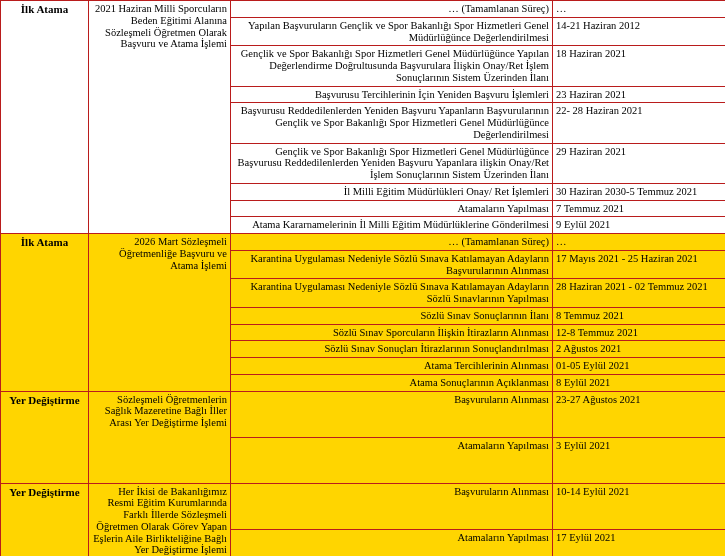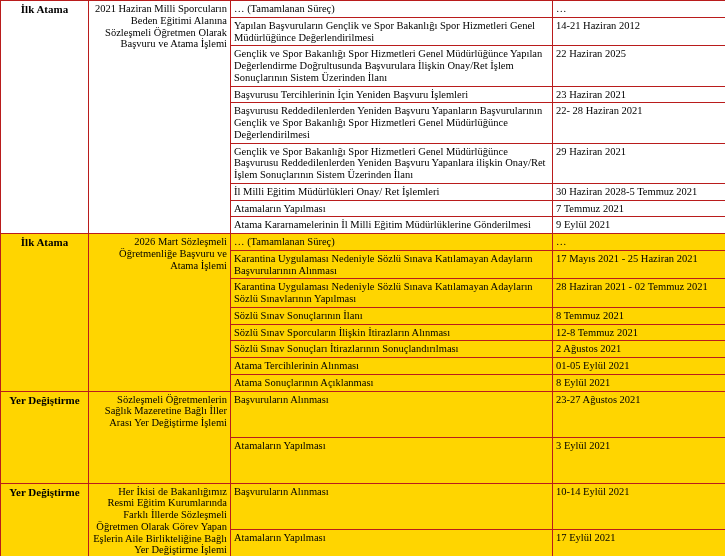--- a/index.html
+++ b/index.html
@@ -36,21 +36,21 @@
     vertical-align: middle;
     font-weight: bold;
     font-size: 11px;
   }
   td.proc {
     text-align: right;
     vertical-align: middle;
     font-size: 10.5px;
   }
   td.desc {
-    text-align: left;
+    text-align: right;
     vertical-align: middle;
   }
   td.date {
     text-align: left;
     vertical-align: bottom;
     font-size: 10.5px;
   }
 
   
   .wbg { background: #ffffff !important; }
@@ -75,37 +75,37 @@
       <td class="proc wbg" rowspan="9">2021 Haziran  Milli Sporcuların Beden Eğitimi Alanına Sözleşmeli Öğretmen Olarak Başvuru ve Atama İşlemi</td>
       <td class="desc wbg">… (Tamamlanan Süreç)</td>
       <td class="date wbg">…</td>
     </tr>
     <tr>
       <td class="desc wbg">Yapılan Başvuruların Gençlik ve Spor Bakanlığı Spor Hizmetleri Genel Müdürlüğünce Değerlendirilmesi</td>
       <td class="date wbg">14-21 Haziran 2012</td>
     </tr>
     <tr>
       <td class="desc wbg">Gençlik ve Spor Bakanlığı Spor Hizmetleri Genel Müdürlüğünce Yapılan Değerlendirme Doğrultusunda Başvurulara İlişkin Onay/Ret İşlem Sonuçlarının Sistem Üzerinden İlanı</td>
-      <td class="date wbg">22 Haziran 2025</td>
+      <td class="date wbg">18 Haziran 2021</td>
     </tr>
     <tr>
       <td class="desc wbg">Başvurusu Tercihlerinin İçin Yeniden Başvuru İşlemleri</td>
       <td class="date wbg">23 Haziran 2021</td>
     </tr>
     <tr>
       <td class="desc wbg">Başvurusu Reddedilenlerden Yeniden Başvuru Yapanların Başvurularının Gençlik ve Spor Bakanlığı Spor Hizmetleri Genel Müdürlüğünce Değerlendirilmesi</td>
       <td class="date wbg">22- 28 Haziran 2021</td>
     </tr>
     <tr>
       <td class="desc wbg">Gençlik ve Spor Bakanlığı Spor Hizmetleri Genel Müdürlüğünce Başvurusu Reddedilenlerden Yeniden Başvuru Yapanlara ilişkin Onay/Ret İşlem Sonuçlarının Sistem Üzerinden İlanı</td>
       <td class="date wbg">29  Haziran 2021</td>
     </tr>
     <tr>
       <td class="desc wbg">İl Milli Eğitim Müdürlükleri Onay/ Ret İşlemleri</td>
-      <td class="date wbg">30 Haziran 2028-5 Temmuz 2021</td>
+      <td class="date wbg">30 Haziran 2030-5 Temmuz 2021</td>
     </tr>
     <tr>
       <td class="desc wbg">Atamaların Yapılması</td>
       <td class="date wbg">7 Temmuz 2021</td>
     </tr>
     <tr>
       <td class="desc wbg">Atama Kararnamelerinin İl Milli Eğitim Müdürlüklerine Gönderilmesi</td>
       <td class="date wbg">9 Eylül 2021</td>
     </tr>
 

